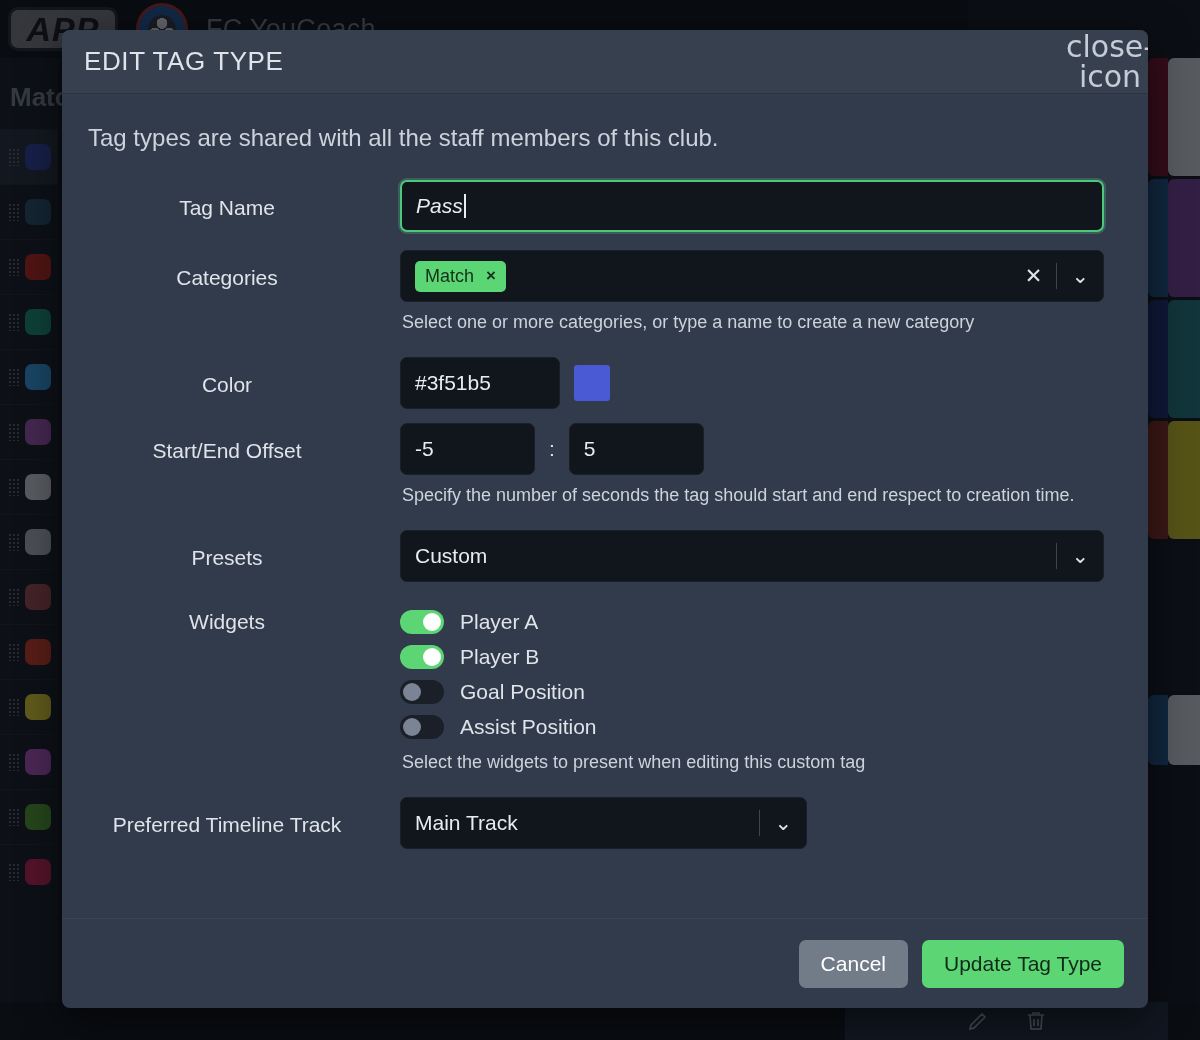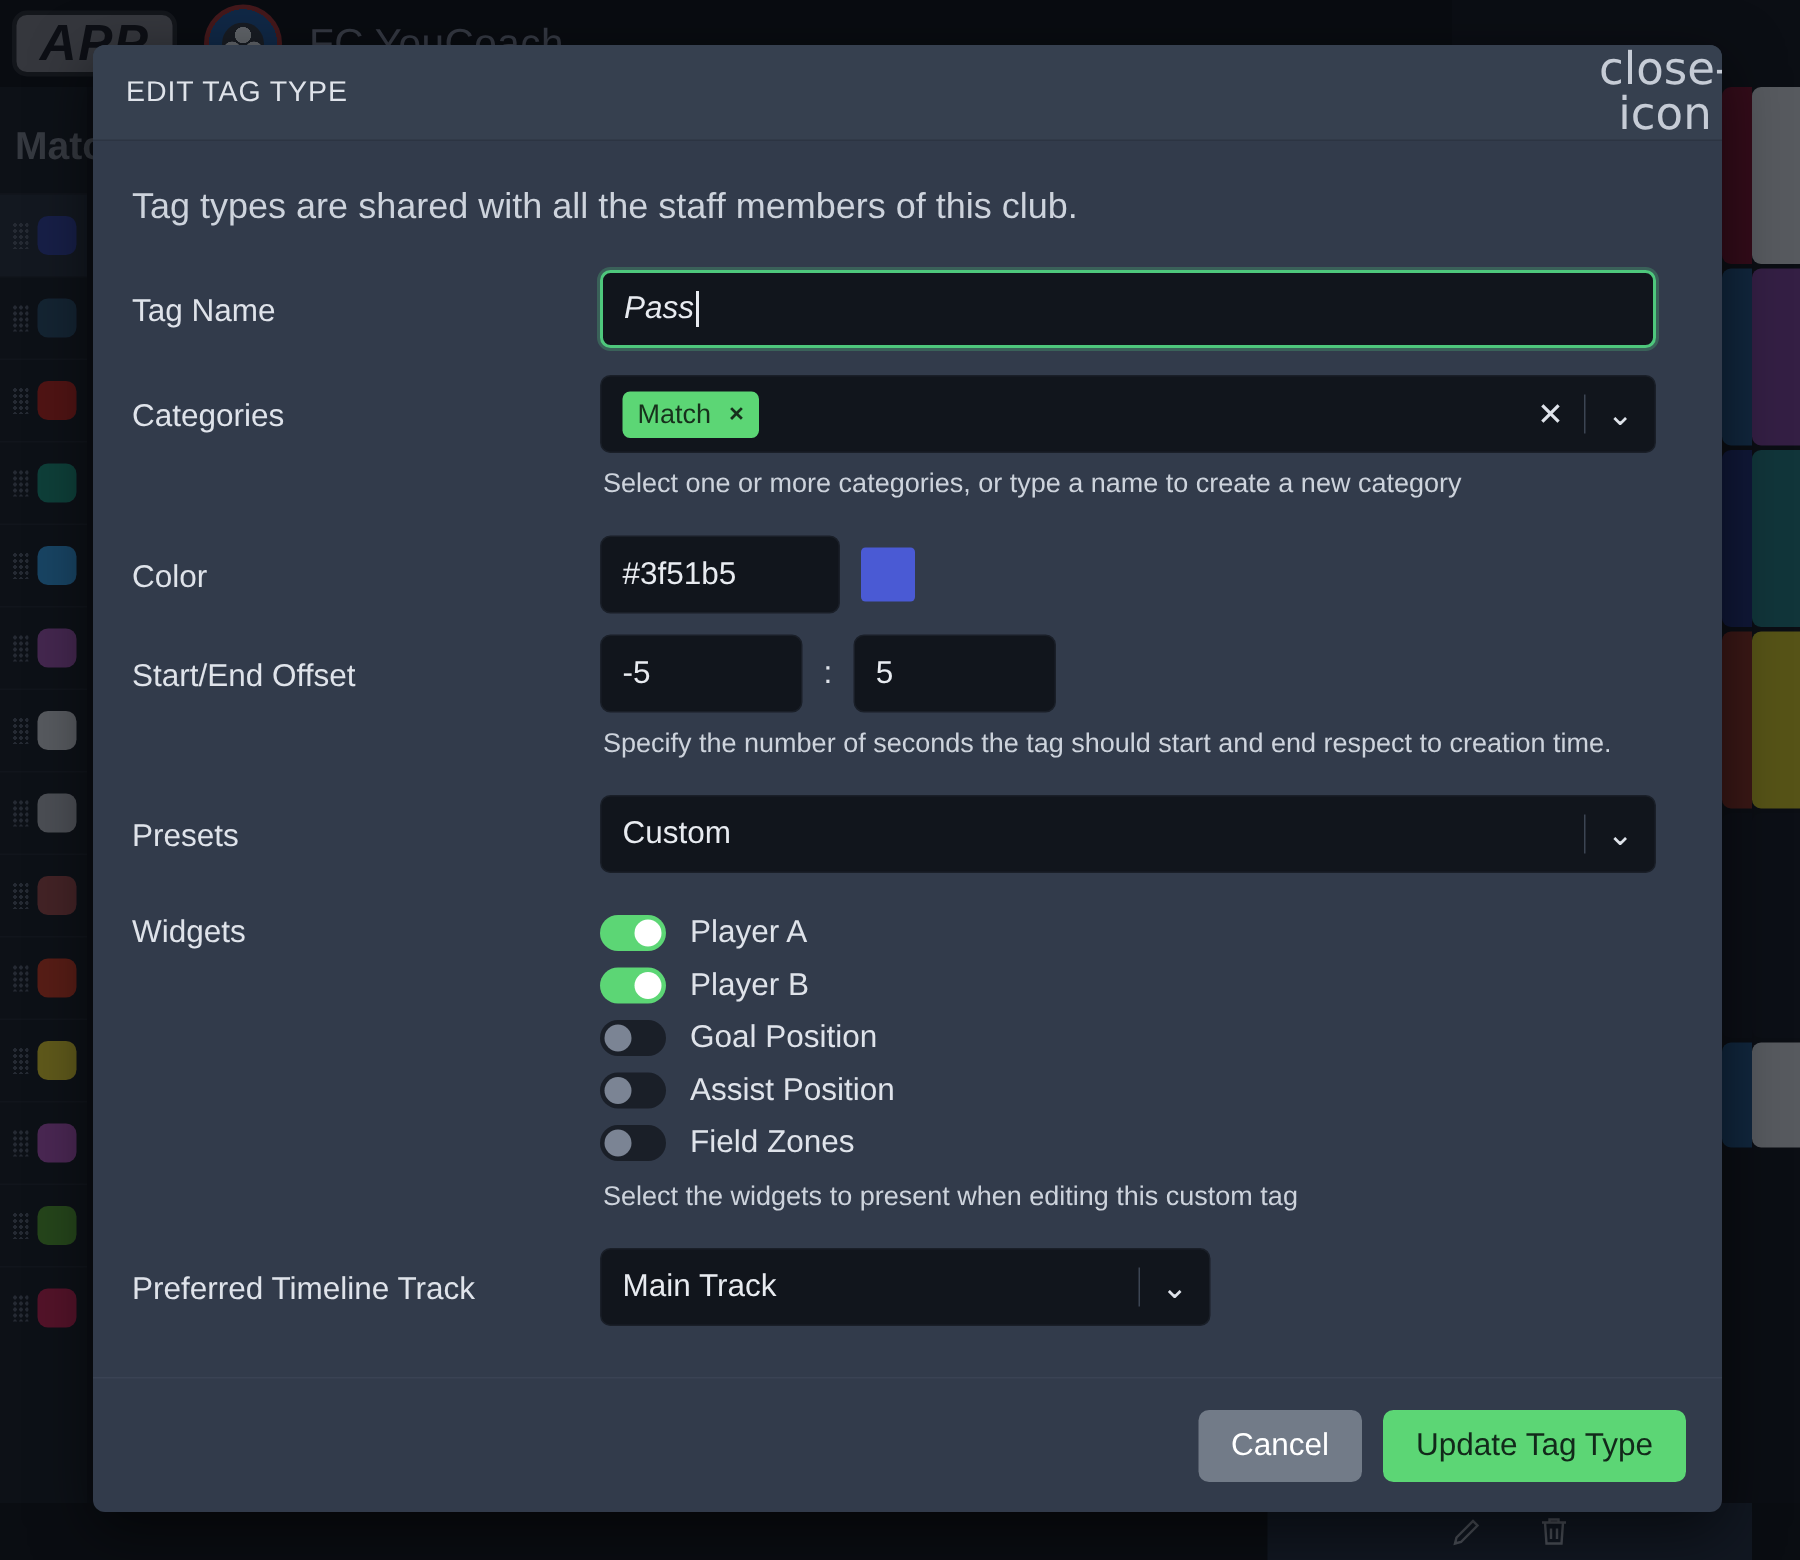--- a/index.html
+++ b/index.html
@@ -94,36 +94,36 @@
     overflow: hidden;
   }
   #modal-header {
     height: 64px; flex: 0 0 auto;
     background: #36404f;
     display: flex; align-items: center; justify-content: space-between;
     padding: 0 18px 0 22px;
     border-bottom: 1px solid #2c3442;
   }
   #modal-title {
-    font-size: 19px; color: #dfe3ea; letter-spacing: .6px;
+    font-size: 26px; color: #dfe3ea; letter-spacing: .6px;
   }
   #modal-close {
     width: 40px; height: 40px; border: none; background: transparent;
     color: #c6ccd6; font-size: 30px; line-height: 1; cursor: pointer;
     display: flex; align-items: center; justify-content: center;
     font-family: "DejaVu Sans", sans-serif;
   }
 
   #modal-body { flex: 1 1 auto; padding: 30px 44px 0 26px; position: relative; }
 
   #modal-subtitle { font-size: 24px; color: #cdd3dc; margin-bottom: 28px; }
 
   .form-row { display: flex; align-items: flex-start; margin-bottom: 6px; }
   .form-label {
-    width: 312px; flex: 0 0 auto; text-align: left; padding-right: 34px;
+    width: 312px; flex: 0 0 auto; text-align: center; padding-right: 34px;
     font-size: 21px; color: #dfe3ea; padding-top: 12px; line-height: 1.5;
   }
   .form-field { flex: 1 1 auto; }
 
   .text-input {
     width: 100%; height: 52px; border-radius: 7px;
     background: #11151c; border: 1px solid #1a1f28;
     color: #e8ebf0; font-size: 21px; padding: 0 16px;
     font-family: "Liberation Sans", sans-serif;
   }
@@ -400,26 +400,20 @@
                 <div class="knob"></div>
               </div>
               <span class="widget-label">Goal Position</span>
             </div>
             <div class="widget-row">
               <div class="toggle">
                 <div class="knob"></div>
               </div>
               <span class="widget-label">Assist Position</span>
             </div>
-            <div class="widget-row">
-              <div class="toggle">
-                <div class="knob"></div>
-              </div>
-              <span class="widget-label">Field Zones</span>
-            </div>
           </div>
         <div class="help-text" style="margin-top:8px">Select the widgets to present when editing this custom tag</div>
       </div>
     </div>
 
     <div class="form-row">
       <div class="form-label">Preferred Timeline Track</div>
       <div class="form-field">
         <div class="input-like select-control" id="track-control">
           <span>Main Track</span>

